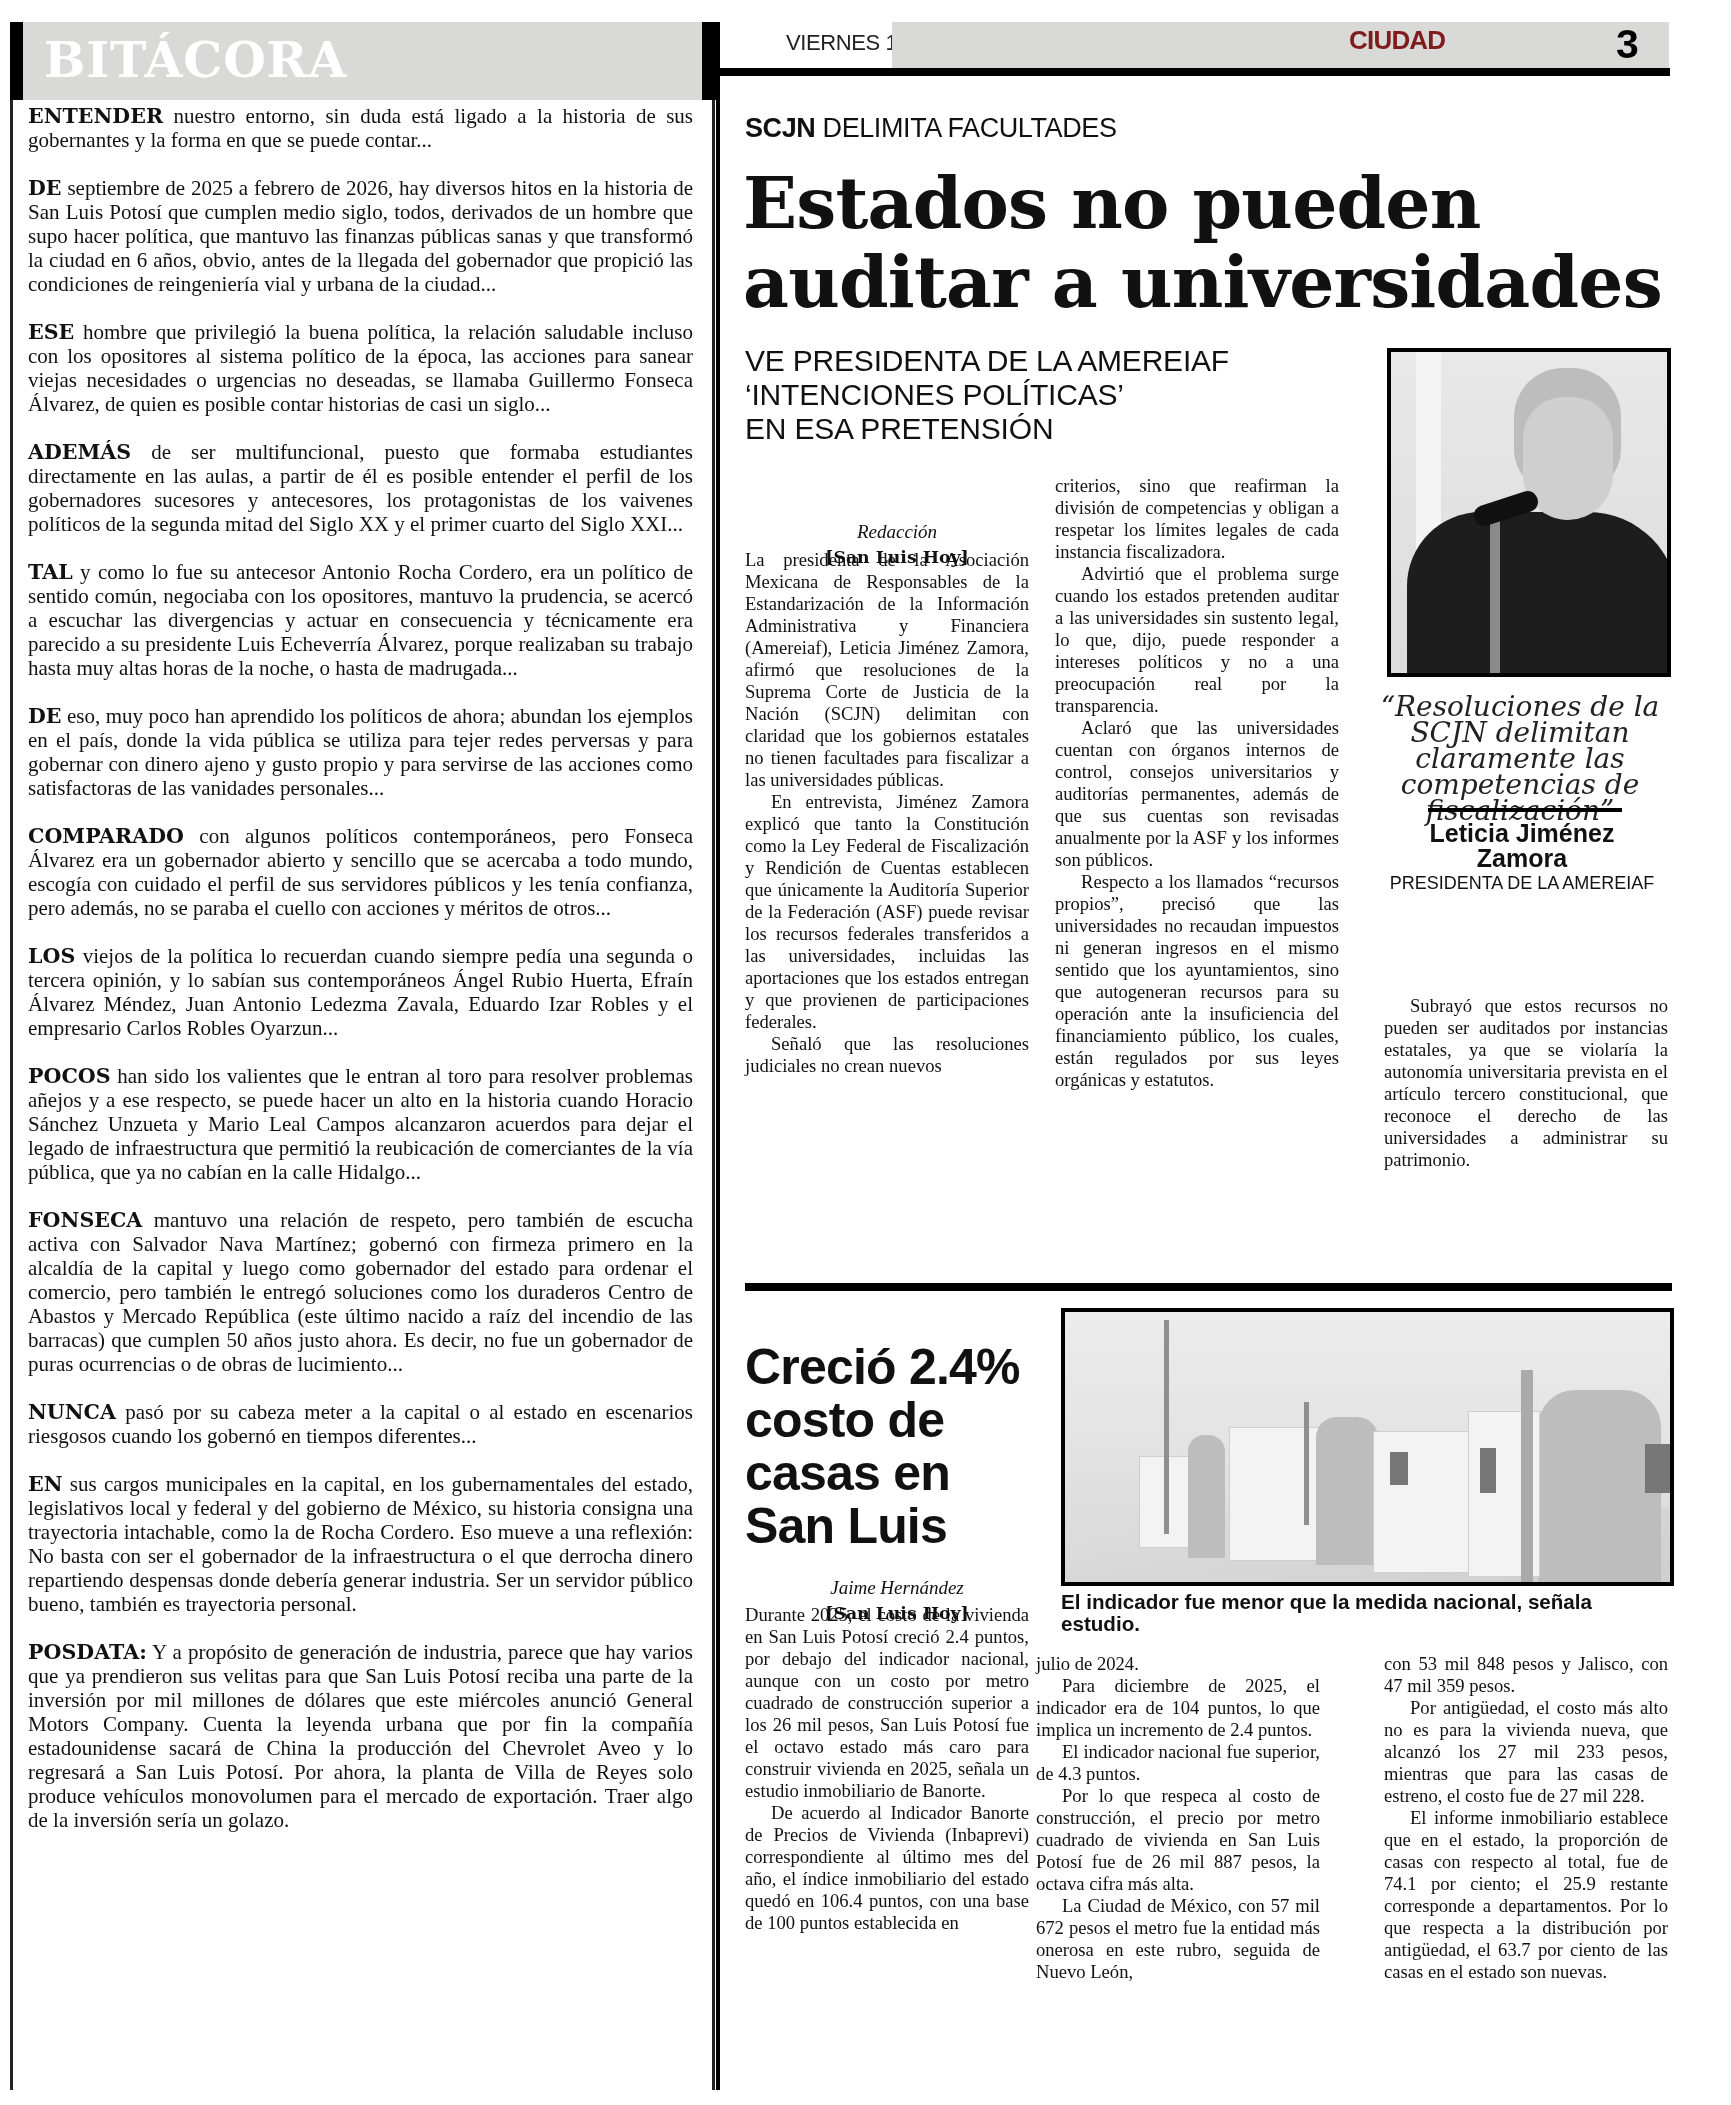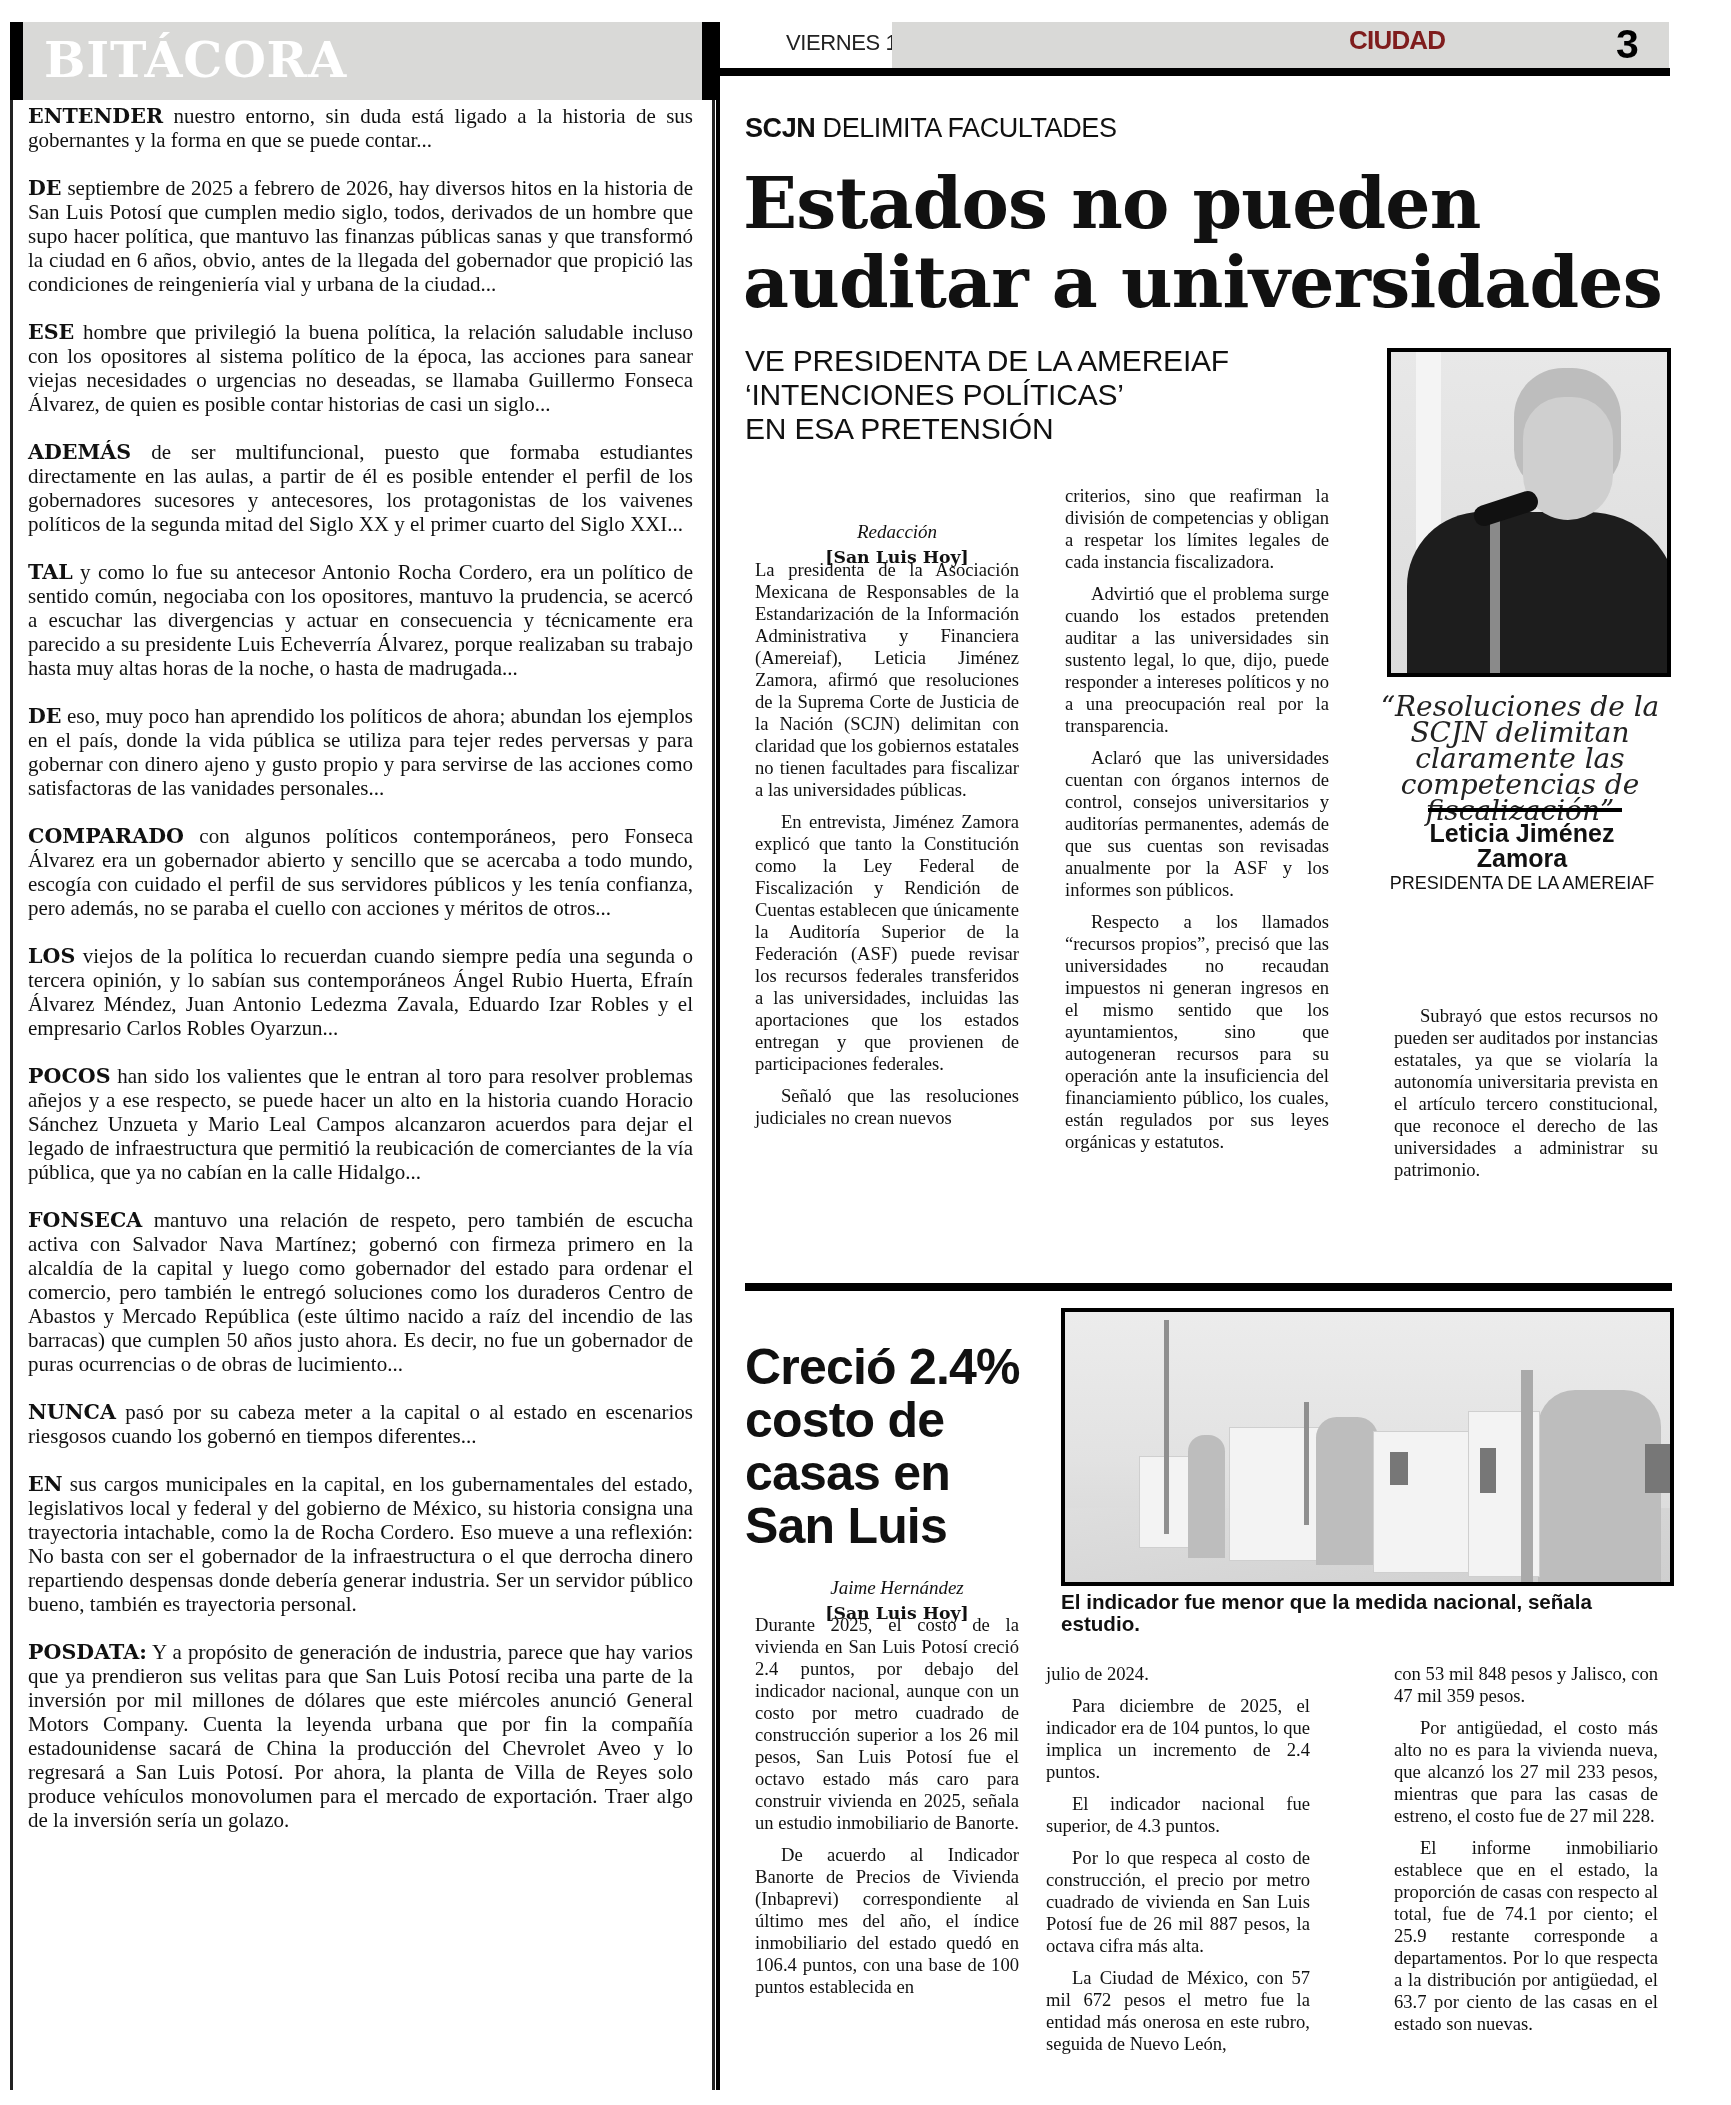--- a/index.html
+++ b/index.html
@@ -31,21 +31,21 @@
   #kicker b { font-weight: 900; }
   #headline { left: 743px; top: 164px; width: 929px; font-size: 71px; line-height: 79px; font-weight: 900; letter-spacing: -0.8px; }
   #deck { left: 745px; top: 344px; width: 625px; font-size: 30px; line-height: 34px; text-transform: none; letter-spacing: -0.2px; }
 
   .byline { text-align: center; }
   .byline .name { font-style: italic; font-size: 19px; line-height: 26px; display: block; }
   .byline .outlet { font-weight: 900; font-size: 17.3px; line-height: 25px; display: block; font-family: "DejaVu Serif", serif; }
 
   #byline1 { left: 745px; top: 475px; width: 304px; }
   .col { font-family: "Liberation Serif", "DejaVu Serif", serif; font-size: 18.6px; line-height: 22px; text-align: justify; }
-  .col p { margin: 10px; text-indent: 0; }
+  .col p { margin: 0; text-indent: 0; }
   .col p.ind { text-indent: 26px; }
 
   #a1-col1 { left: 745px; top: 549px; width: 284px; }
   #a1-col2 { left: 1055px; top: 475px; width: 284px; }
   #a1-col3 { left: 1384px; top: 995px; width: 284px; }
 
   #photo1 { left: 1387px; top: 348px; width: 284px; height: 329px; border: 4.1px solid #000; box-sizing: border-box; background: linear-gradient(180deg,#e8e8e8 0%,#dcdcdc 100%); overflow: hidden; }
   #photo1 .wall { position: absolute; left: 25px; top: 0; width: 25px; height: 100%; background: #f4f4f4; }
   #photo1 .hair { position: absolute; left: 123px; top: 16.4px; width: 107px; height: 123px; border-radius: 49px 49px 41px 41px; background: #bdbdbd; }
   #photo1 .face { position: absolute; left: 132px; top: 45px; width: 90px; height: 123px; border-radius: 41px 41px 45px 45px; background: #cfcfcf; }

